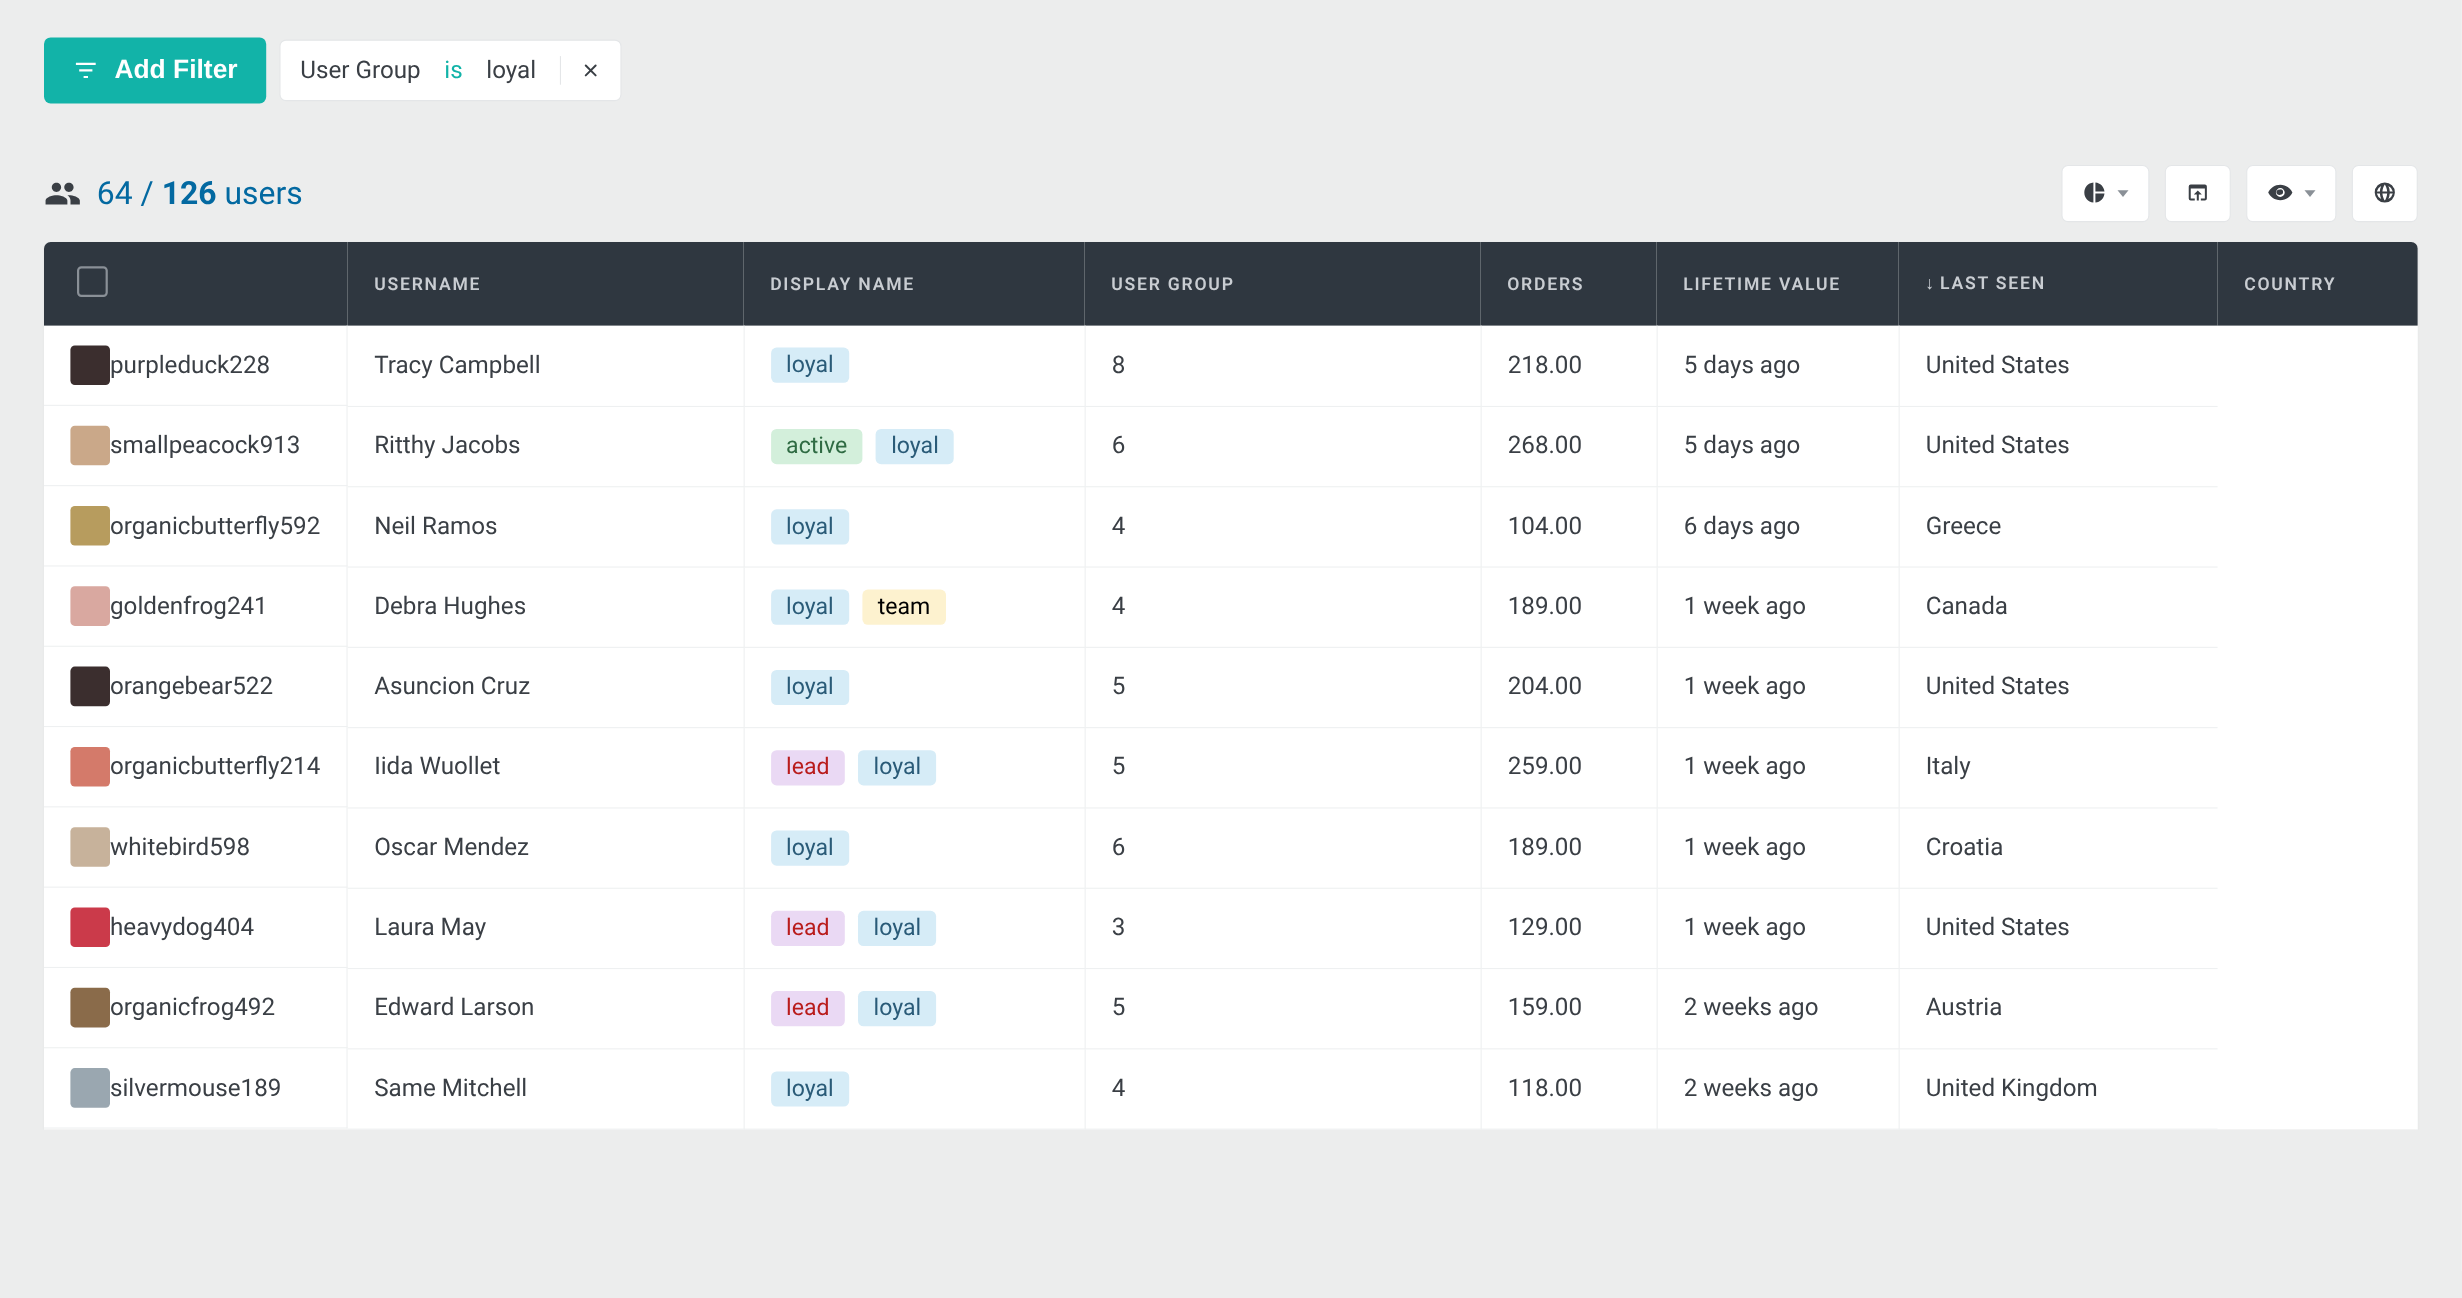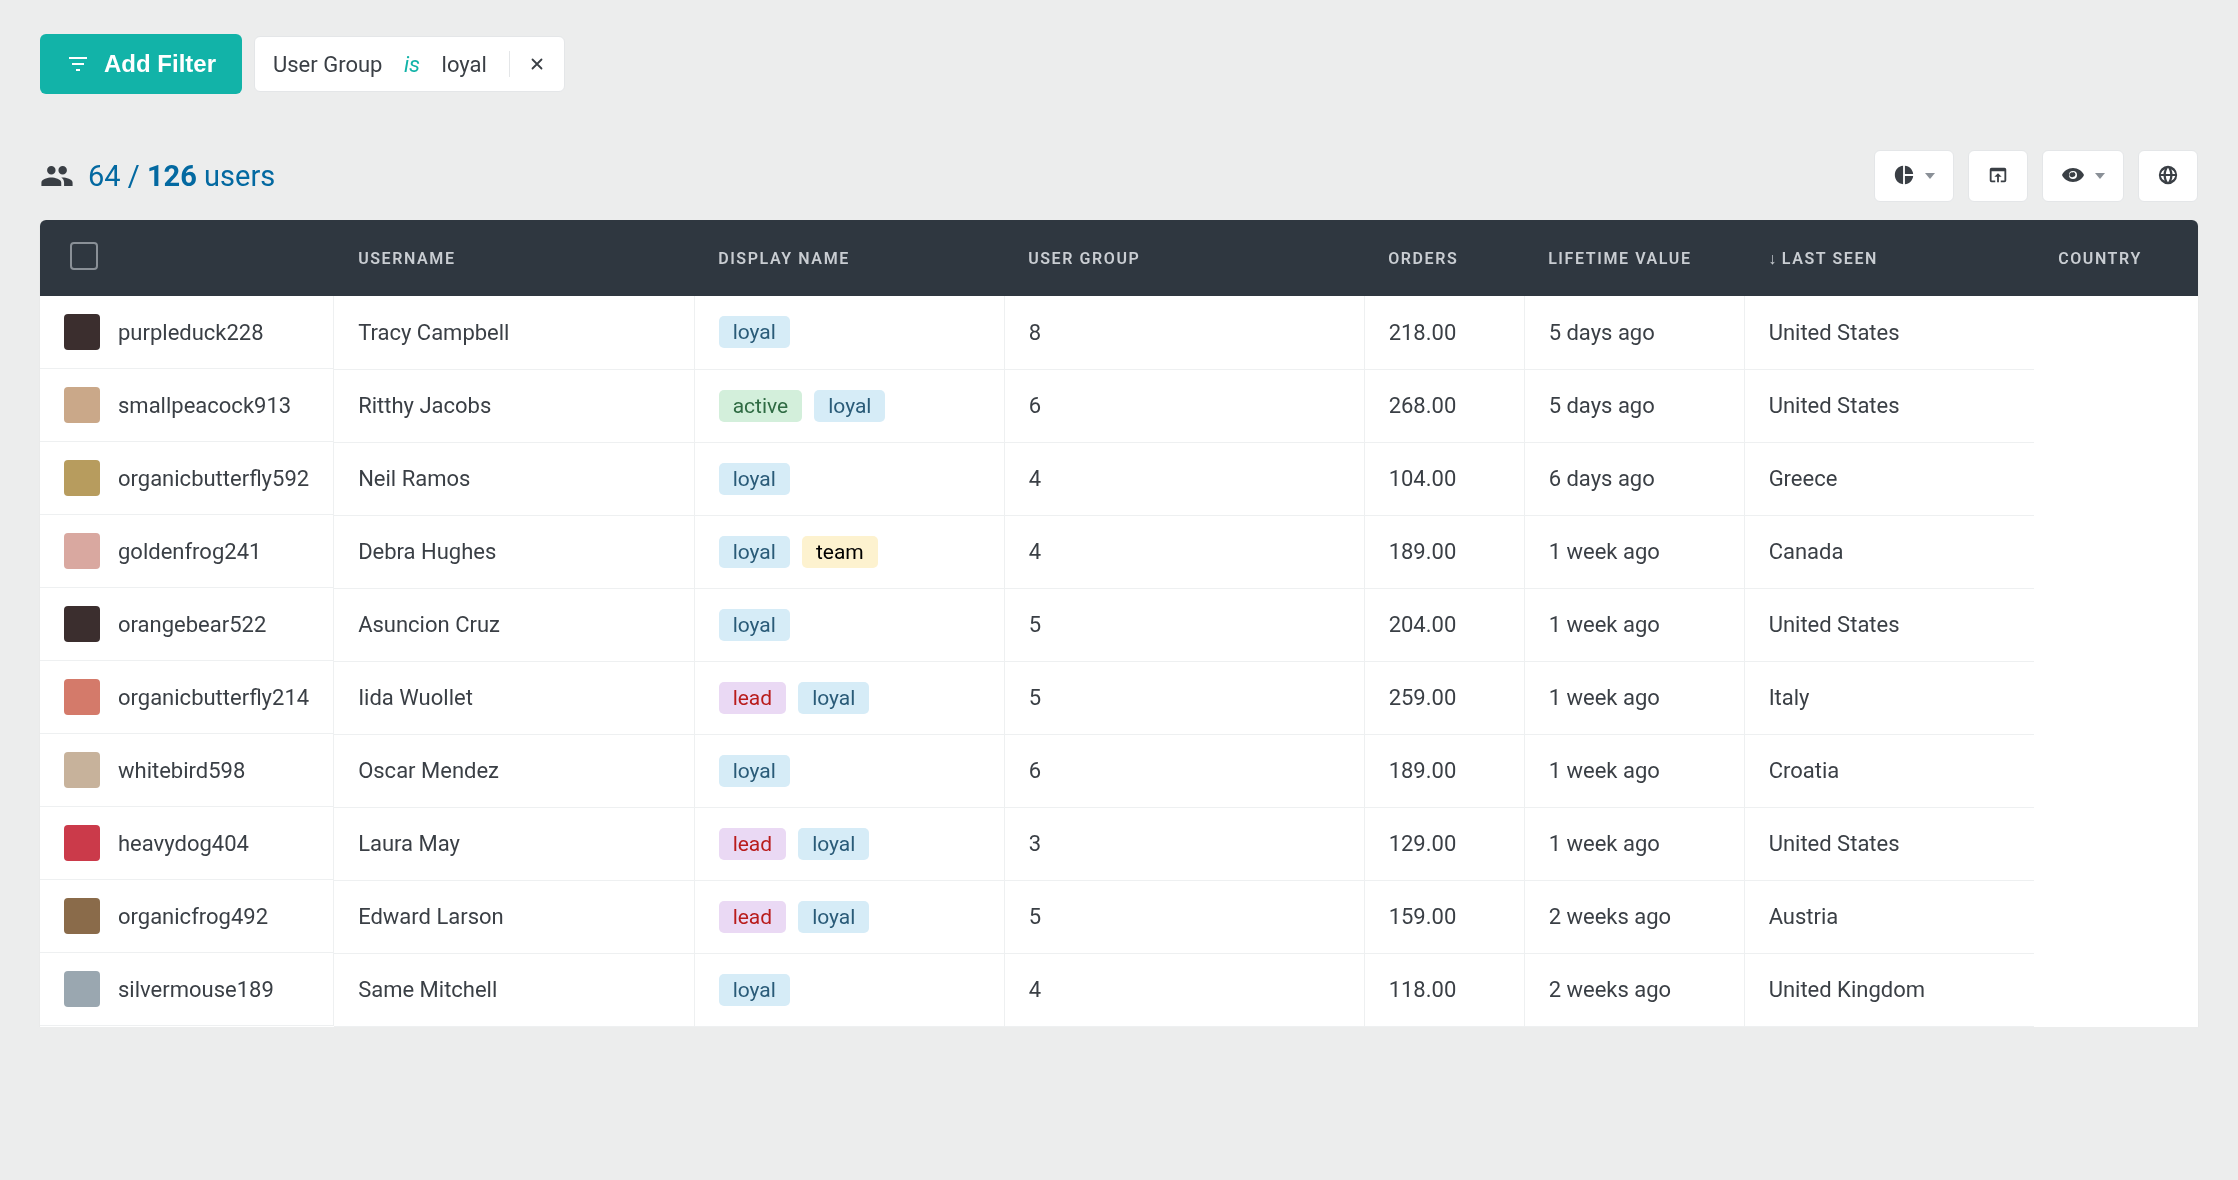--- a/index.html
+++ b/index.html
@@ -35,21 +35,21 @@
     display: inline-flex;
     align-items: center;
     background: #ffffff;
     border: 1px solid #e4e6e8;
     border-radius: 6px;
     padding: 14px 18px;
     font-size: 22px;
     color: #3a3f45;
     gap: 8px;
   }
-  .chip .op { color: #12b3a8; font-style: italic; }
+  .chip .op { color: #12b3a8; }
   .chip .divider {
     width: 1px; height: 26px; background: #e4e6e8; margin: 0 10px 0 14px;
   }
   .chip .close {
     cursor: pointer;
     display: inline-flex;
   }
   .summary-row {
     display: flex;
     align-items: center;
@@ -126,21 +126,20 @@
     border-bottom: 1px solid #eef0f1;
     padding: 18px 24px;
     vertical-align: middle;
     font-size: 22px;
     color: #3a3f45;
   }
   tbody tr td:last-child { border-right: none; }
   td.usercell {
     display: flex;
     align-items: center;
-    gap: 18px;
     border-right: 1px solid #eef0f1;
   }
   .avatar {
     width: 36px; height: 36px; border-radius: 4px;
     background: #cfd3d7;
     flex: 0 0 36px;
     display: inline-block;
   }
   .tags { display:flex; gap:12px; flex-wrap:wrap; }
   .tag {

